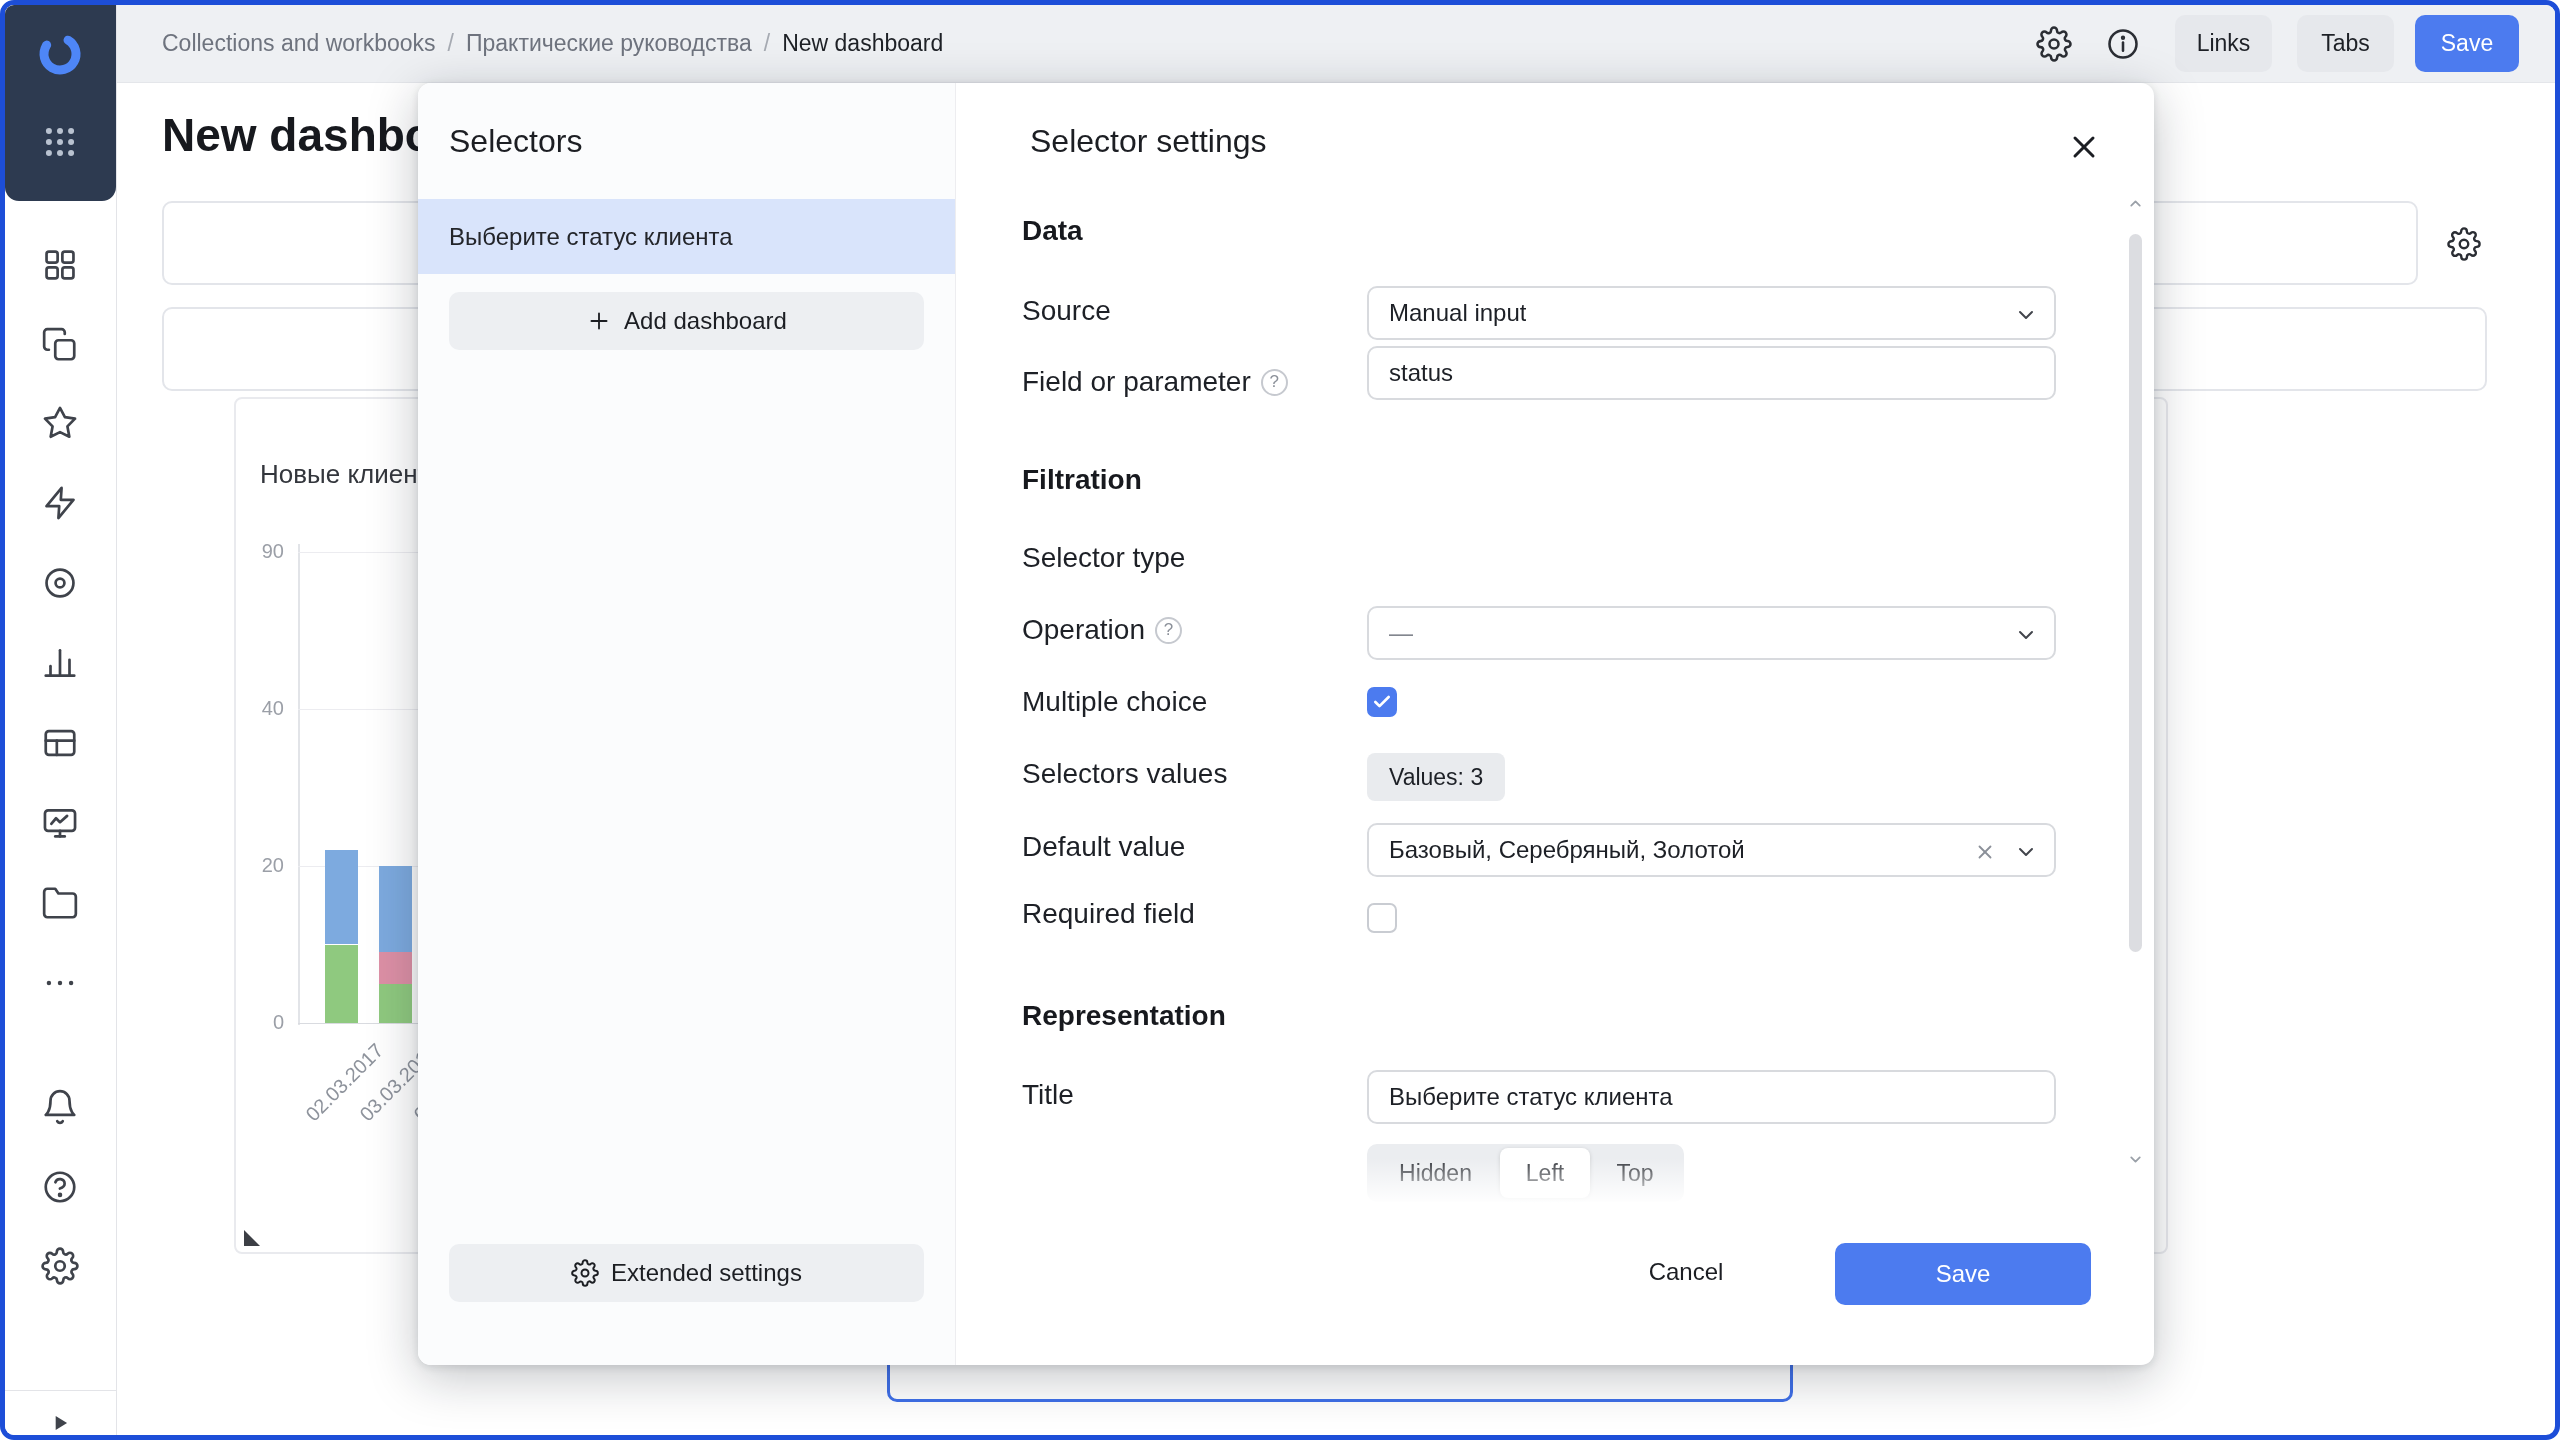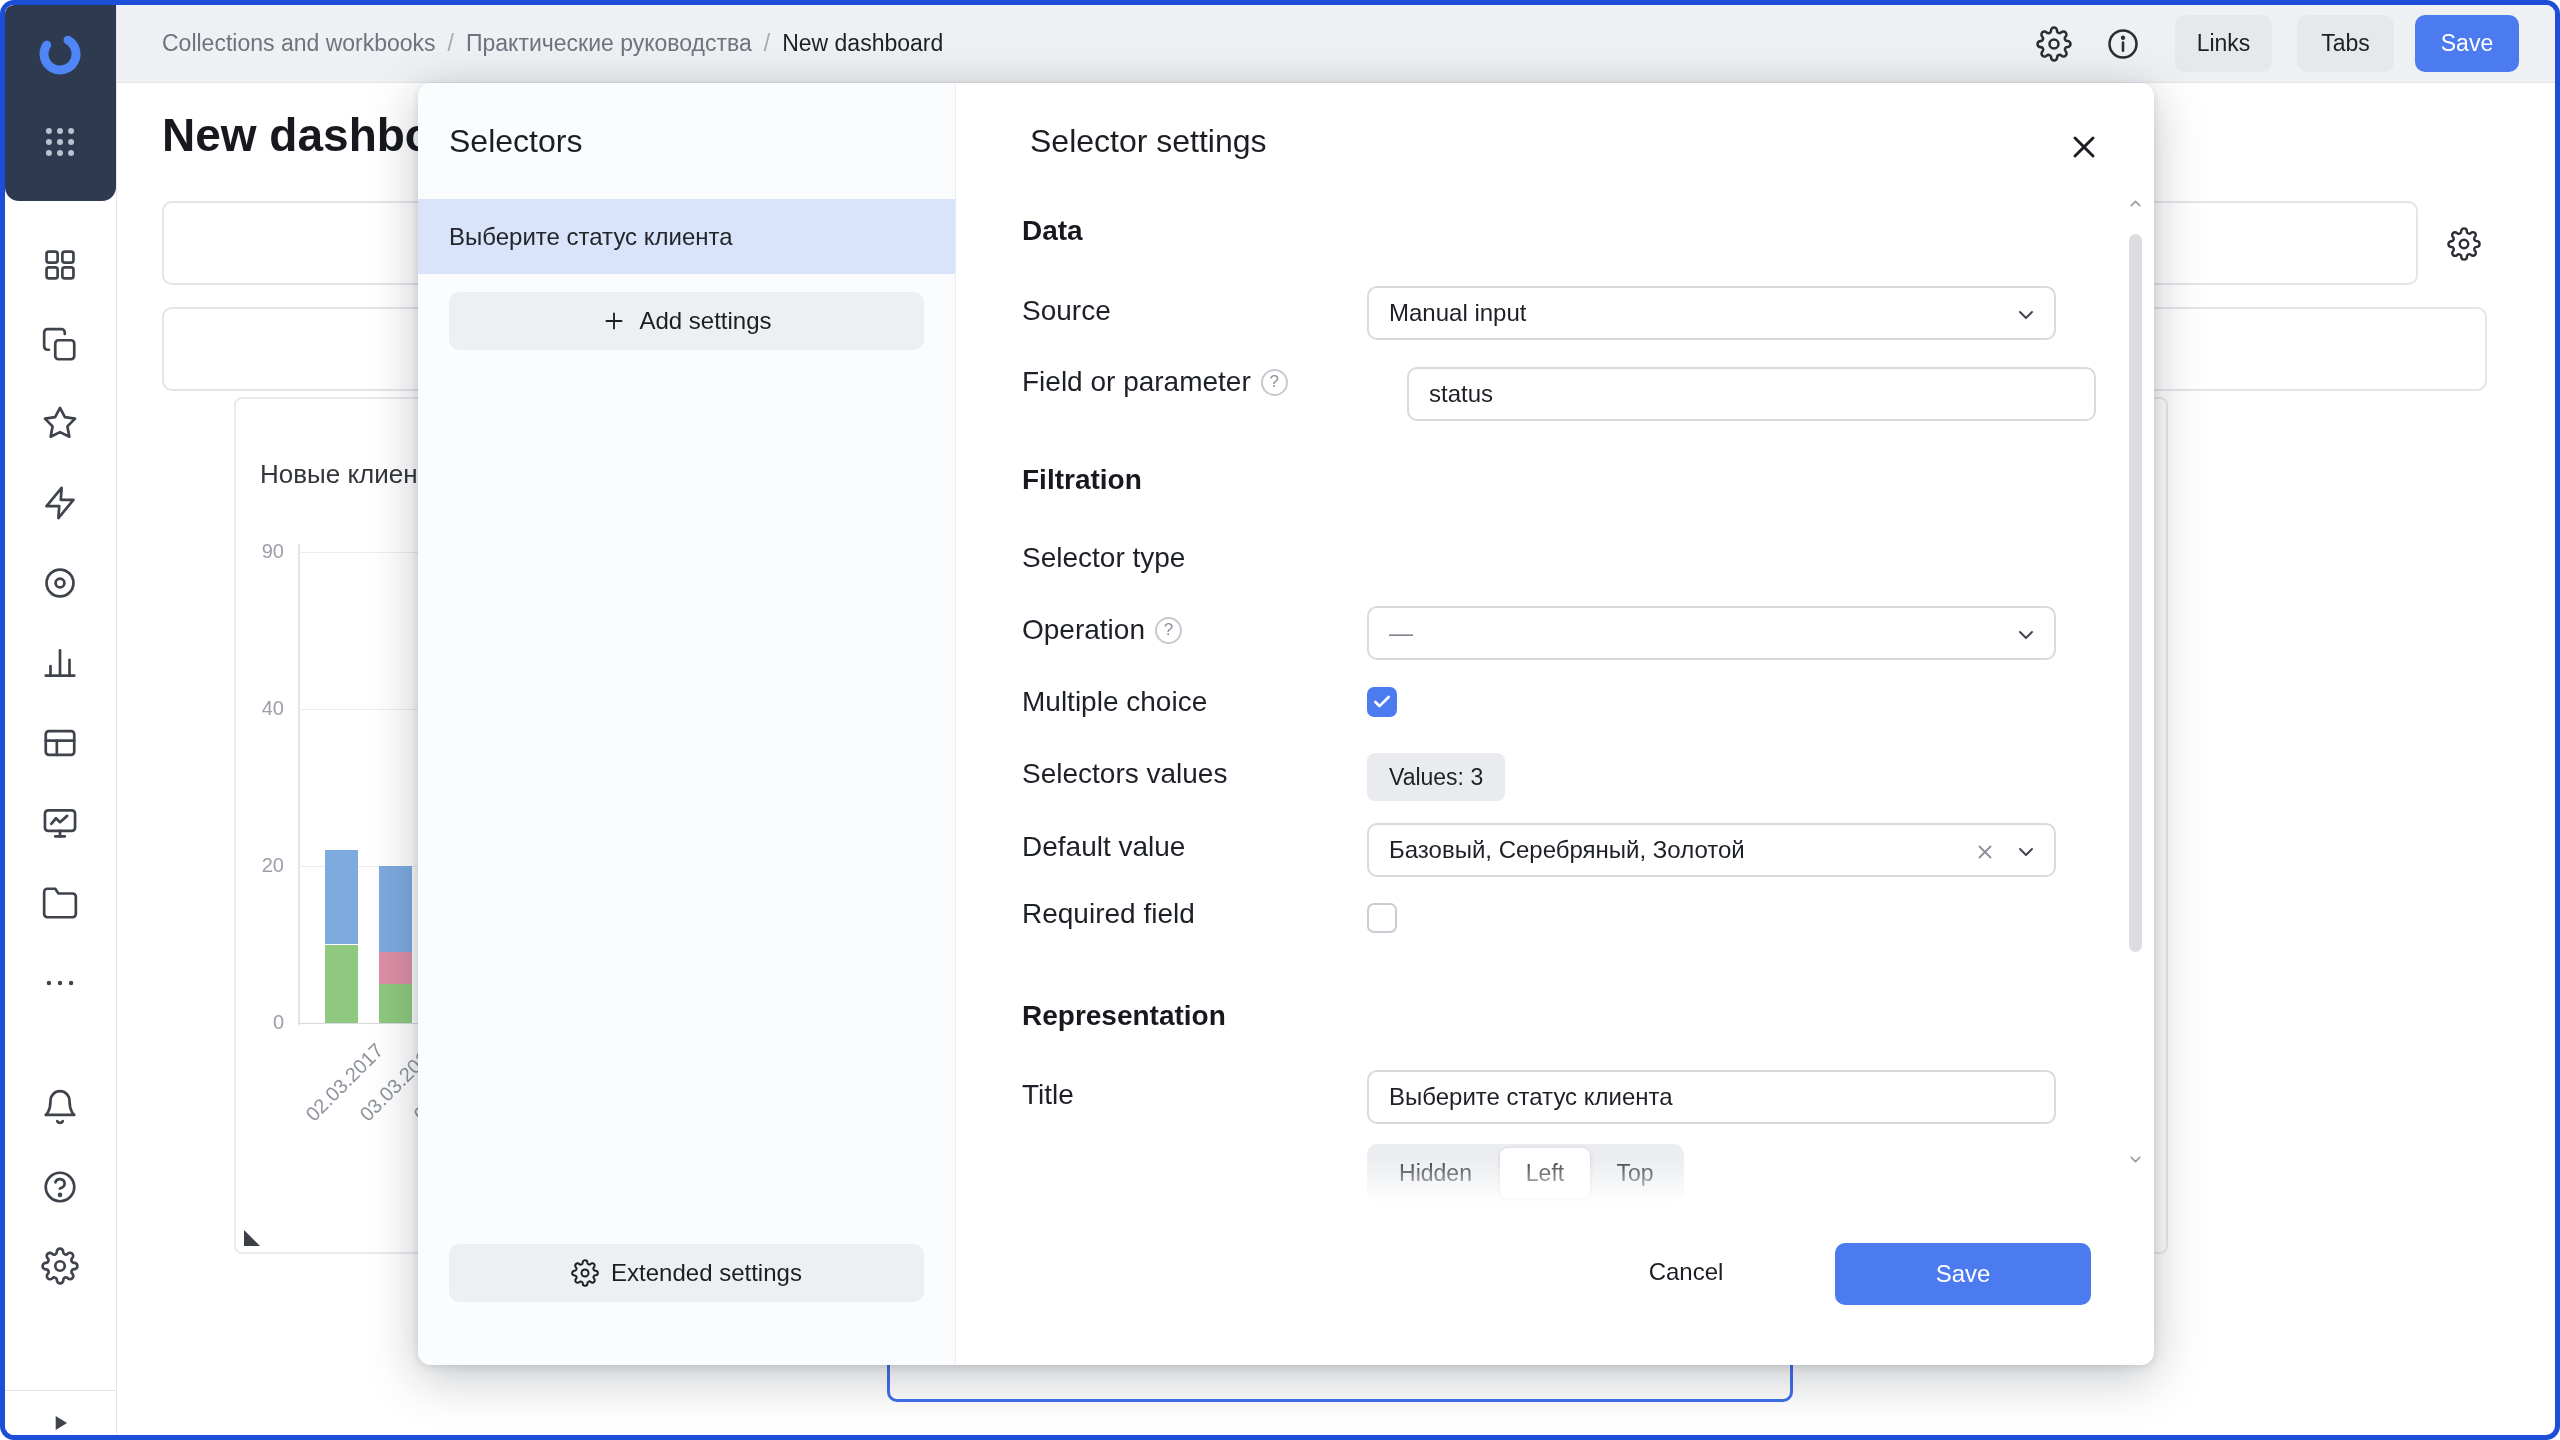--- a/index.html
+++ b/index.html
@@ -320,21 +320,21 @@
       <div class="selector-item selected">
         <span>Выберите статус клиента</span>
       </div>
       <button class="panel-btn add">
         <span class="icon">
             <svg width="26" height="26" viewBox="0 0 24 24">
               <line x1="12" y1="5" x2="12" y2="19"></line>
               <line x1="5" y1="12" x2="19" y2="12"></line>
             </svg>
           </span>
-        <span>Add settings</span>
+        <span>Add dashboard</span>
       </button>
       <button class="panel-btn ext">
         <span class="icon">
             <svg width="28" height="28" viewBox="0 0 24 24">
               <circle cx="12" cy="12" r="3"></circle>
               <path d="M19.4 15a1.65 1.65 0 0 0 .33 1.82l.06.06a2 2 0 0 1 0 2.83 2 2 0 0 1-2.83 0l-.06-.06a1.65 1.65 0 0 0-1.82-.33 1.65 1.65 0 0 0-1 1.51V21a2 2 0 0 1-2 2 2 2 0 0 1-2-2v-.09A1.65 1.65 0 0 0 9 19.4a1.65 1.65 0 0 0-1.82.33l-.06.06a2 2 0 0 1-2.83 0 2 2 0 0 1 0-2.83l.06-.06a1.65 1.65 0 0 0 .33-1.82 1.65 1.65 0 0 0-1.51-1H3a2 2 0 0 1-2-2 2 2 0 0 1 2-2h.09A1.65 1.65 0 0 0 4.6 9a1.65 1.65 0 0 0-.33-1.82l-.06-.06a2 2 0 0 1 0-2.83 2 2 0 0 1 2.83 0l.06.06a1.65 1.65 0 0 0 1.82.33H9a1.65 1.65 0 0 0 1-1.51V3a2 2 0 0 1 2-2 2 2 0 0 1 2 2v.09a1.65 1.65 0 0 0 1 1.51 1.65 1.65 0 0 0 1.82-.33l.06-.06a2 2 0 0 1 2.83 0 2 2 0 0 1 0 2.83l-.06.06a1.65 1.65 0 0 0-.33 1.82V9a1.65 1.65 0 0 0 1.51 1H21a2 2 0 0 1 2 2 2 2 0 0 1-2 2h-.09a1.65 1.65 0 0 0-1.51 1z"></path>
             </svg>
           </span>
         <span>Extended settings</span>
       </button>
@@ -360,21 +360,21 @@
         <span class="chev icon">
             <svg width="24" height="24" viewBox="0 0 24 24" style="stroke-width:2">
               <polyline points="6 9 12 15 18 9"></polyline>
             </svg>
           </span>
       </div>
       <div class="form-label" style="top:284px">
         <span>Field or parameter</span>
         <span class="q-icon"></span>
       </div>
-      <input class="control" style="top: 284px; margin-left: 40px;" value="status">
+      <input class="control" style="top: 263px;" value="status">
 
       <div class="section-heading" style="top:381px">Filtration</div>
       <div class="form-label" style="top:460px">
         <span>Selector type</span>
       </div>
       <div class="form-label" style="top:532px">
         <span>Operation</span>
         <span class="q-icon"></span>
       </div>
       <div class="control" style="top:523px">

